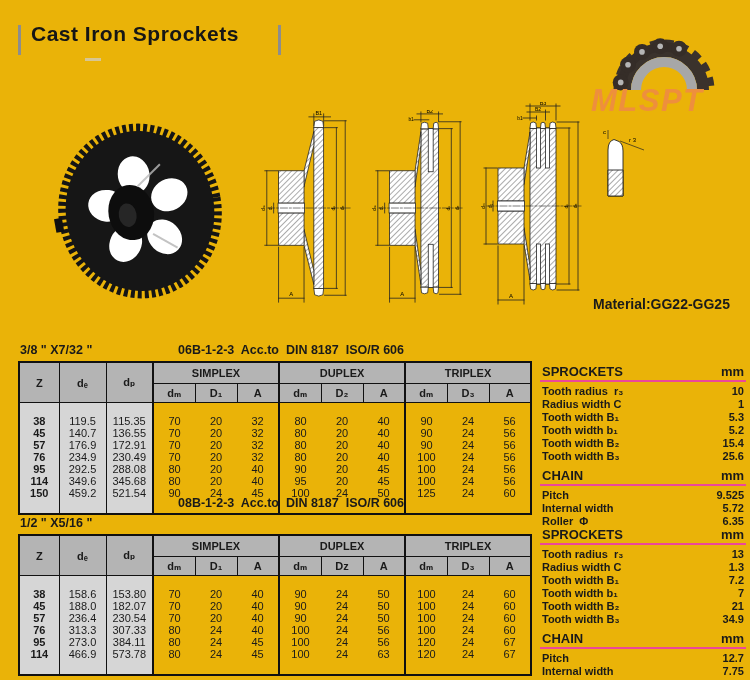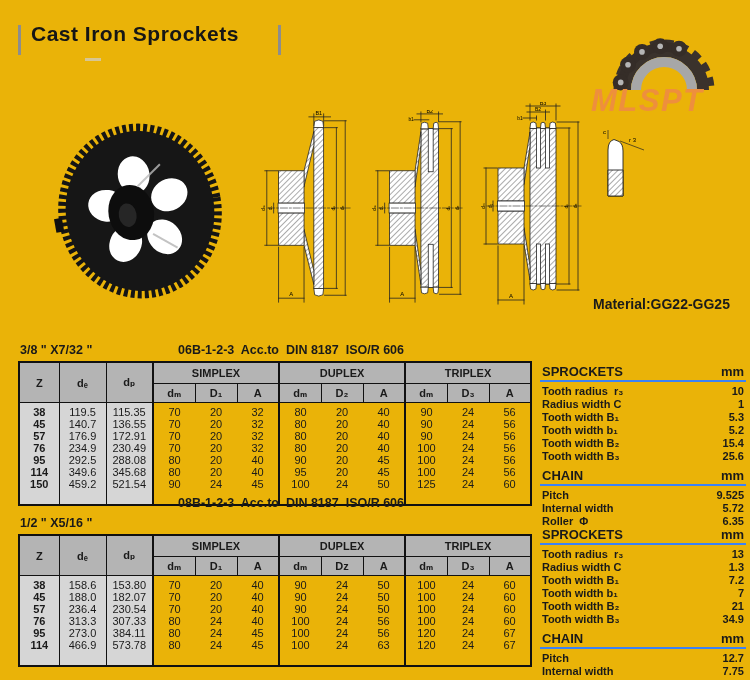--- a/index.html
+++ b/index.html
@@ -26,26 +26,26 @@
               width:514px;border:2px solid #111;}
   .spec-table th{border:1px solid #111;background:#b4b4b4;font-size:11px;font-weight:bold;
                  padding:0;text-align:center;}
   .spec-table .gh{height:20px;}
   .spec-table .sh th, .spec-table tr.sh th{height:18px;}
   .spec-table td{font-size:11px;text-align:center;padding:0;height:12px;line-height:12px;
                  border:none;white-space:nowrap;}
   .spec-table td.shade{background:#d6d6d6;border-left:1px solid #111;border-right:1px solid #111;}
   .spec-table td.zcol{font-weight:bold;}
   .spec-table td.grp, .spec-table th.grp{border-left:2px solid #111;}
-  .spec-table tbody tr:first-child td{padding-top:3px;}
+  .spec-table tbody tr:first-child td{padding-top:12px;}
   .spec-table tbody tr:last-child td{padding-bottom:14px;}
   
   .panel{position:absolute;left:540px;width:206px;}
   .p-head{display:flex;justify-content:space-between;font-weight:bold;font-size:13px;
-          border-bottom:2px solid #3b82f6;padding:0 2px 1px 2px;margin-bottom:3px;}
+          border-bottom:2px solid #ec4899;padding:0 2px 1px 2px;margin-bottom:3px;}
   .p-head.chain{margin-top:6px;}
   .p-row{display:flex;justify-content:space-between;font-size:11px;font-weight:bold;
          line-height:12.9px;padding:0 2px;}
   .p-label{white-space:pre;}
   svg text{font-family:"Liberation Sans","DejaVu Sans",sans-serif;}
 </style>
 </head>
 <body>
 
 <div class="page">

